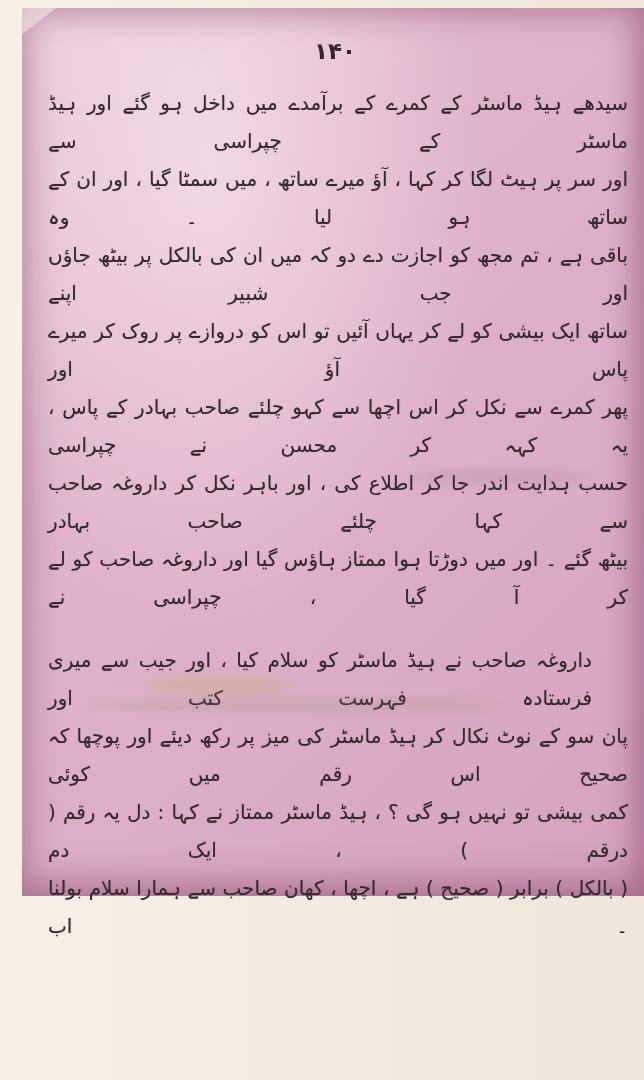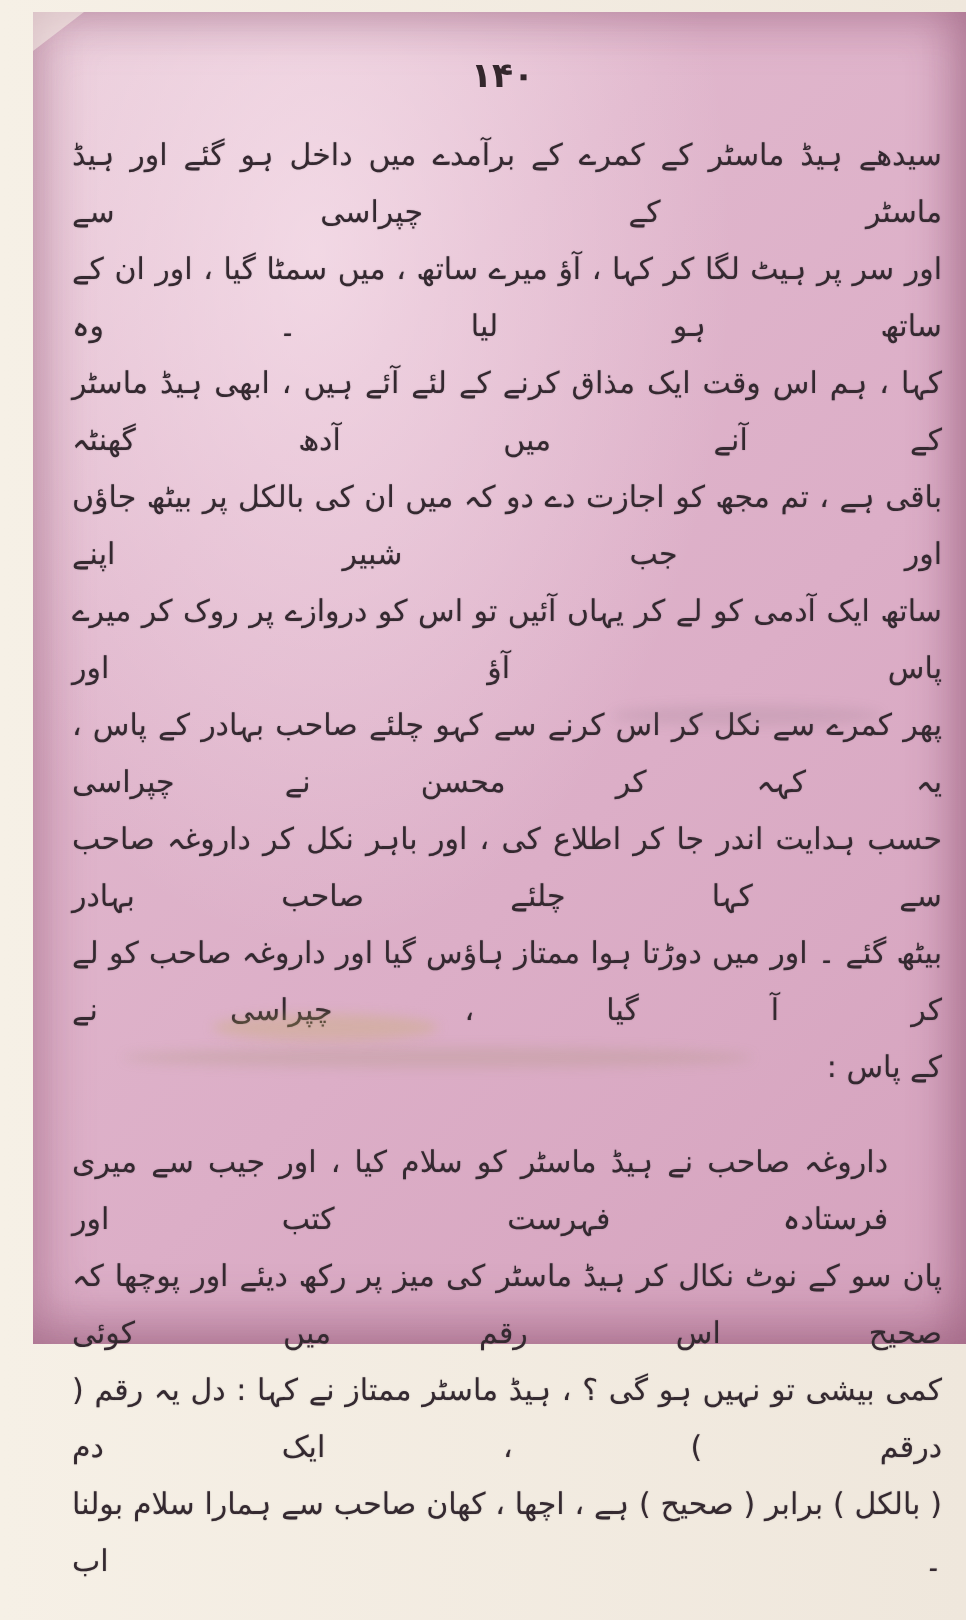--- a/index.html
+++ b/index.html
@@ -92,27 +92,25 @@
 <body>
 
 <div class="scan-frame" data-name="scanned-book-page">
   <div class="paper" data-name="paper-sheet">
     <div class="edge-tear" data-name="paper-corner-wear"></div>
     <div class="page-number" data-name="page-number">۱۴۰</div>
     <div class="text-body" data-name="text-body">
         <div class="paragraph" data-name="opening-paragraph">
           <div class="line" data-name="text-line">سیدھے ہیڈ ماسٹر کے کمرے کے برآمدے میں داخل ہو گئے اور ہیڈ ماسٹر کے چپراسی سے</div>
           <div class="line" data-name="text-line">اور سر پر ہیٹ لگا کر کہا ، آؤ میرے ساتھ ، میں سمٹا گیا ، اور ان کے ساتھ ہو لیا ۔ وہ</div>
-          <div class="line" data-name="text-line">کہا ، ہم اس وقت ایک مذاق کرنے کے لئے آئے ہیں ، ابھی ہیڈ ماسٹر کے آنے میں آدھ گھنٹہ</div>
           <div class="line" data-name="text-line">باقی ہے ، تم مجھ کو اجازت دے دو کہ میں ان کی بالکل پر بیٹھ جاؤں اور جب شبیر اپنے</div>
-          <div class="line" data-name="text-line">ساتھ ایک آدمی کو لے کر یہاں آئیں تو اس کو دروازے پر روک کر میرے پاس آؤ اور</div>
-          <div class="line" data-name="text-line">پھر کمرے سے نکل کر اس کرنے سے کہو چلئے صاحب بہادر کے پاس ، یہ کہہ کر محسن نے چپراسی</div>
+          <div class="line" data-name="text-line">ساتھ ایک بیشی کو لے کر یہاں آئیں تو اس کو دروازے پر روک کر میرے پاس آؤ اور</div>
+          <div class="line" data-name="text-line">پھر کمرے سے نکل کر اس اچھا سے کہو چلئے صاحب بہادر کے پاس ، یہ کہہ کر محسن نے چپراسی</div>
           <div class="line" data-name="text-line">حسب ہدایت اندر جا کر اطلاع کی ، اور باہر نکل کر داروغہ صاحب سے کہا چلئے صاحب بہادر</div>
           <div class="line" data-name="text-line">بیٹھ گئے ۔ اور میں دوڑتا ہوا ممتاز ہاؤس گیا اور داروغہ صاحب کو لے کر آ گیا ، چپراسی نے</div>
-          <div class="line last" data-name="text-line">کے پاس :</div>
         </div>
         <div class="paragraph" data-name="daroga-paragraph">
           <div class="line indent" data-name="text-line">داروغہ صاحب نے ہیڈ ماسٹر کو سلام کیا ، اور جیب سے میری فرستادہ فہرست کتب اور</div>
           <div class="line" data-name="text-line">پان سو کے نوٹ نکال کر ہیڈ ماسٹر کی میز پر رکھ دیئے اور پوچھا کہ صحیح اس رقم میں کوئی</div>
           <div class="line" data-name="text-line">کمی بیشی تو نہیں ہو گی ؟ ، ہیڈ ماسٹر ممتاز نے کہا : دل یہ رقم ( درقم ) ، ایک دم</div>
           <div class="line" data-name="text-line">( بالکل ) برابر ( صحیح ) ہے ، اچھا ، کھان صاحب سے ہمارا سلام بولنا ۔ اب</div>
         </div>
       </div>
     <div class="smudge smudge-a" data-name="ink-smudge"></div>
     <div class="smudge smudge-b" data-name="ink-smudge"></div>

